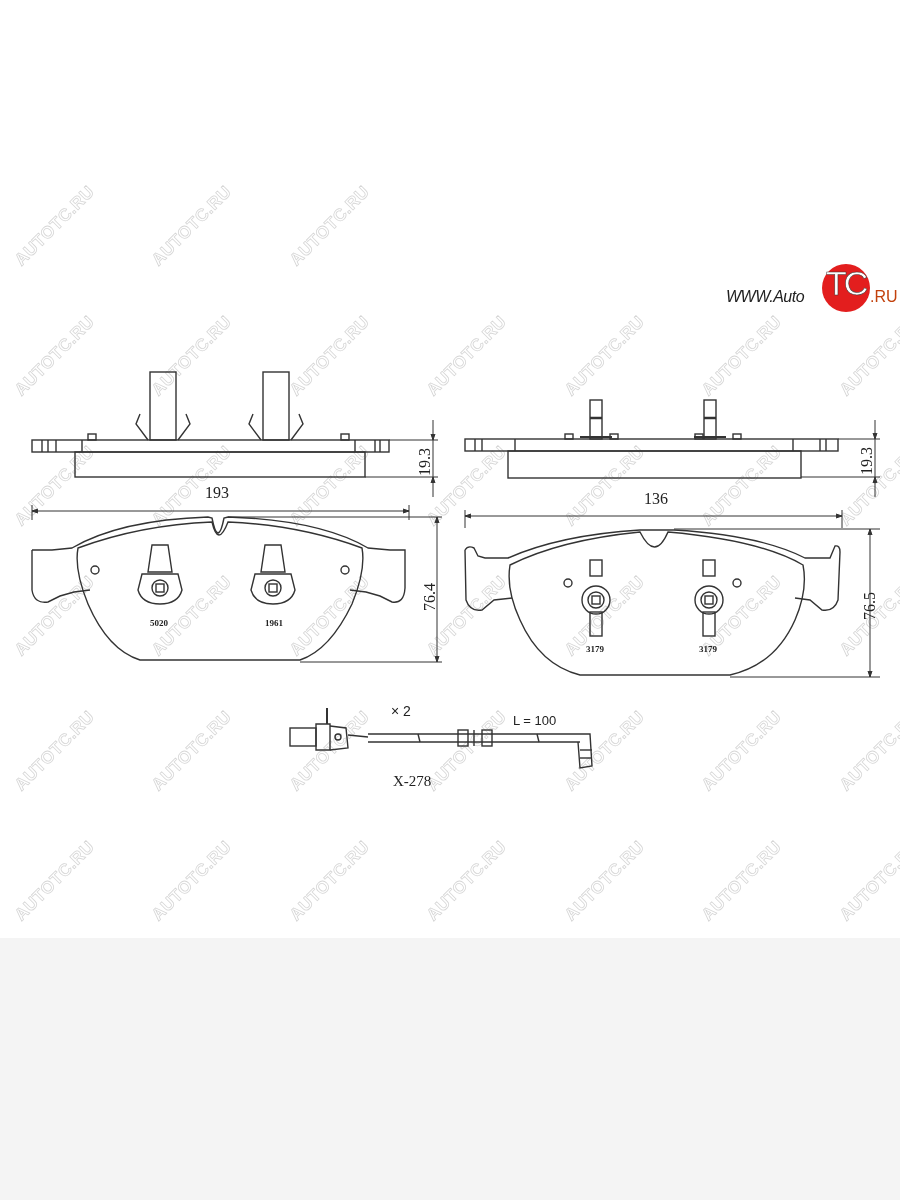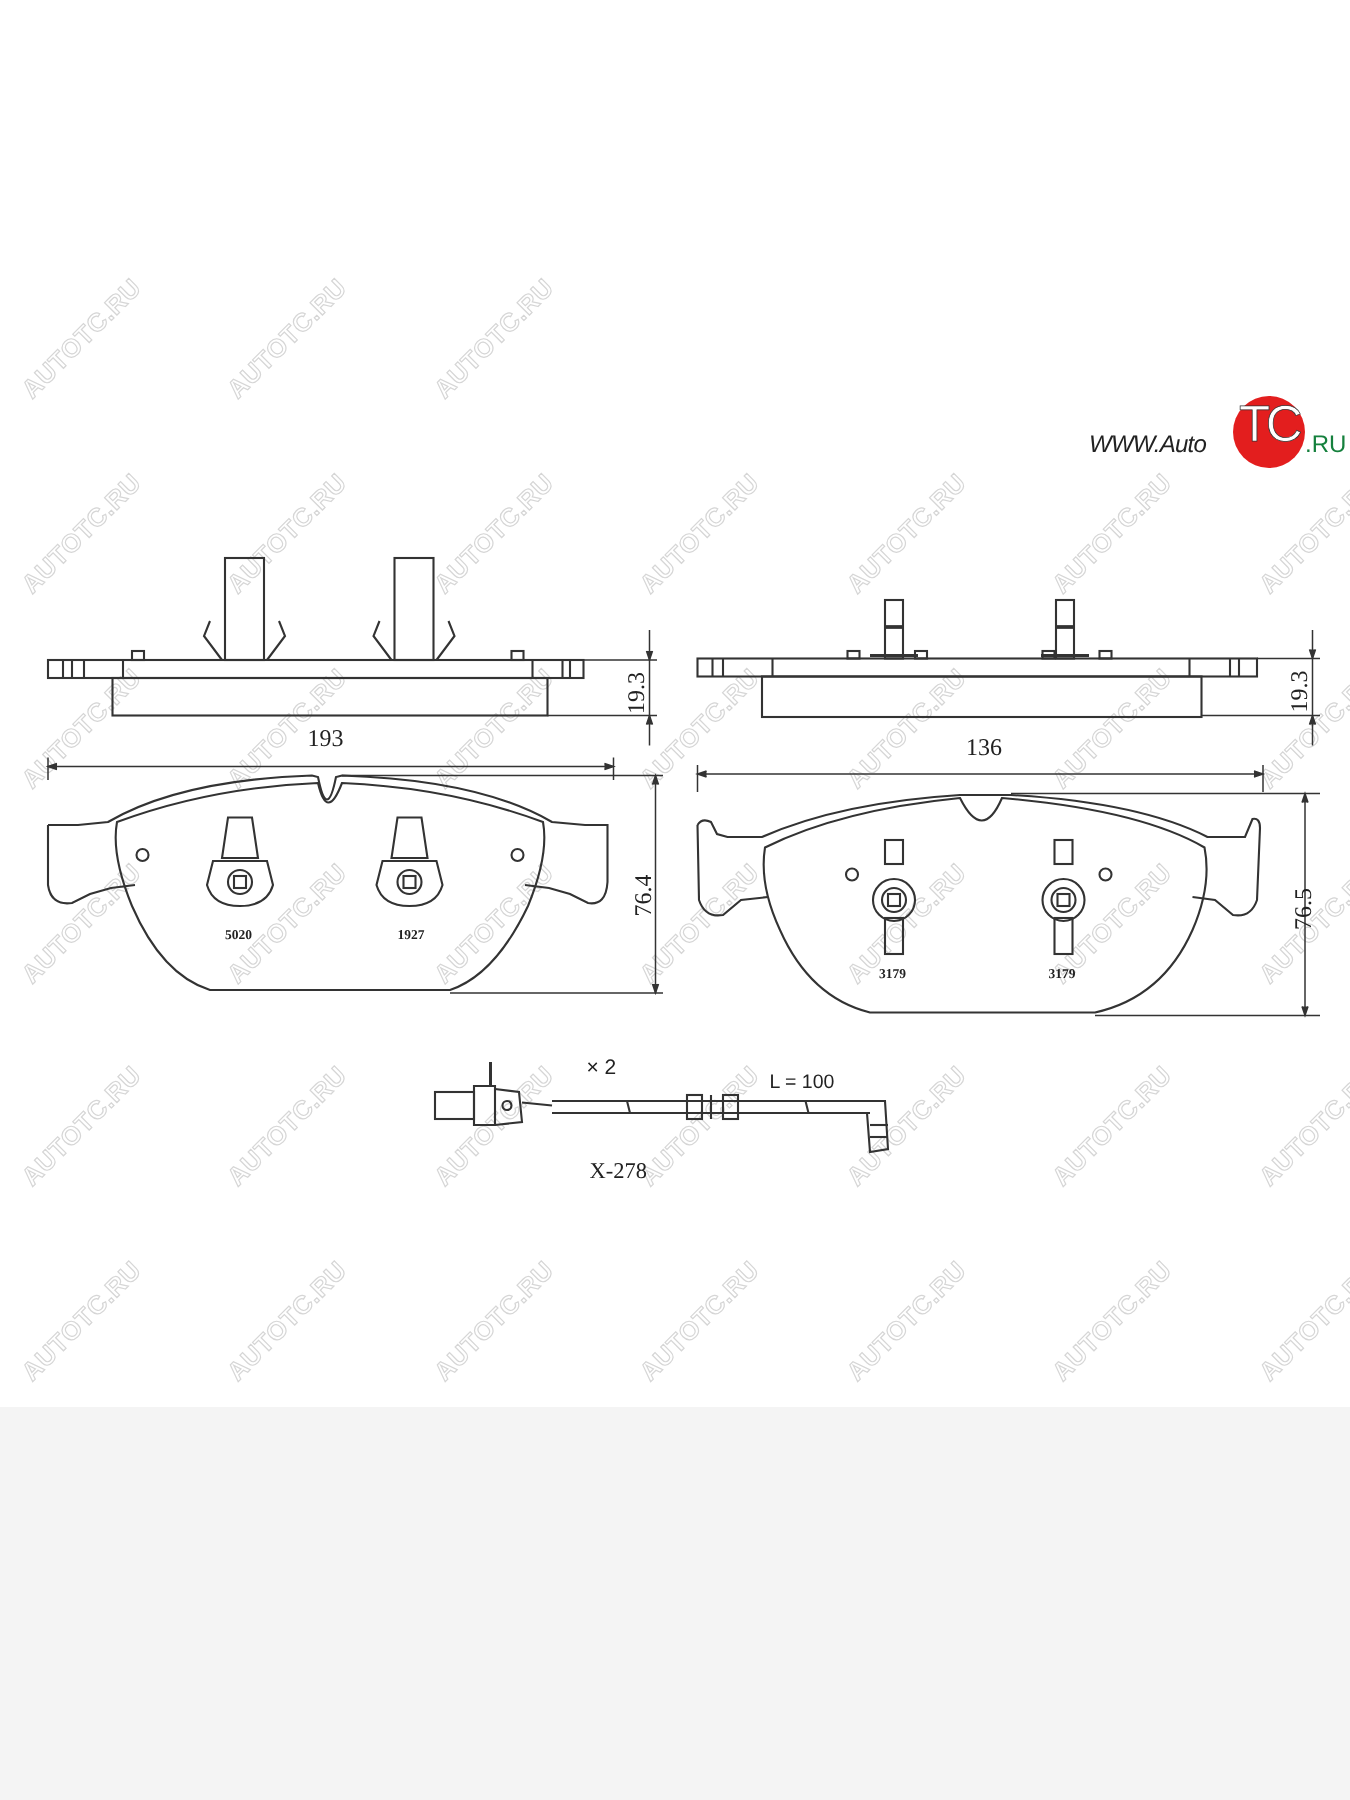--- a/index.html
+++ b/index.html
@@ -5,21 +5,21 @@
   html, body { margin:0; padding:0; }
   body { width:900px; height:1200px; background:#f4f4f4; position:relative; overflow:hidden; font-family:"Liberation Serif", serif; }
   .canvas { position:absolute; left:0; top:0; width:900px; height:938px; background:#ffffff; overflow:hidden; }
   .gray-area { position:absolute; left:0; top:938px; width:900px; height:262px; background:#f4f4f4; }
   svg.drawing { position:absolute; left:0; top:0; }
   .wm { position:absolute; font-family:"Liberation Sans", sans-serif; font-weight:bold; font-size:17px; color:transparent; -webkit-text-stroke:0.8px #d6d6d6; transform:rotate(-45deg); transform-origin:left bottom; white-space:nowrap; letter-spacing:0.5px; }
   .logo { position:absolute; left:726px; top:262px; width:170px; height:52px; }
   .logo-www { position:absolute; left:0; top:26px; font-family:"Liberation Sans", sans-serif; font-size:16px; color:#222; letter-spacing:-0.5px; font-style:italic; }
   .logo-circle { position:absolute; left:96px; top:2px; width:48px; height:48px; border-radius:50%; background:#e31e1e; }
   .logo-tc { position:absolute; left:100px; top:2px; font-family:"Liberation Sans", sans-serif; font-size:34px; color:#fff; font-weight:normal; letter-spacing:-3px; -webkit-text-stroke:0.5px #333; }
-  .logo-ru { position:absolute; left:144px; top:26px; font-family:"Liberation Sans", sans-serif; font-size:16px; color:#15803d; }
+  .logo-ru { position:absolute; left:144px; top:26px; font-family:"Liberation Sans", sans-serif; font-size:16px; color:#c2410c; }
   .lbl { position:absolute; font-family:"Liberation Serif", serif; color:#222; white-space:nowrap; }
   .dim { font-size:16px; }
   .dim-v { transform:rotate(-90deg); transform-origin:center center; }
   .part { font-size:9px; font-weight:bold; }
 </style>
 </head>
 <body>
 
 <div class="canvas">
 
@@ -219,21 +219,21 @@
       <path d="M580 734 L590 734 L592 766 L580 768 L578 742"></path>
       <line x1="580" y1="750" x2="592" y2="750"></line>
       <line x1="580" y1="758" x2="592" y2="758"></line>
     </g>
   </svg>
 
   <span class="lbl dim" style="left:205px; top:484px;">193</span>
   <span class="lbl dim dim-v" style="left:411px; top:453px;">19.3</span>
   <span class="lbl dim dim-v" style="left:416px; top:588px;">76.4</span>
   <span class="lbl part" style="left:150px; top:618px;">5020</span>
-  <span class="lbl part" style="left:265px; top:618px;">1927</span>
+  <span class="lbl part" style="left:265px; top:618px;">1961</span>
 
   <span class="lbl dim" style="left:644px; top:490px;">136</span>
   <span class="lbl dim dim-v" style="left:853px; top:452px;">19.3</span>
   <span class="lbl dim dim-v" style="left:856px; top:597px;">76.5</span>
   <span class="lbl part" style="left:586px; top:644px;">3179</span>
   <span class="lbl part" style="left:699px; top:644px;">3179</span>
 
   <span class="lbl" style="left:391px; top:703px; font-size:14px; font-family:'Liberation Sans', sans-serif;">× 2</span>
   <span class="lbl" style="left:513px; top:713px; font-size:13px; font-family:'Liberation Sans', sans-serif;">L = 100</span>
   <span class="lbl" style="left:393px; top:773px; font-size:15px;">X-278</span>

